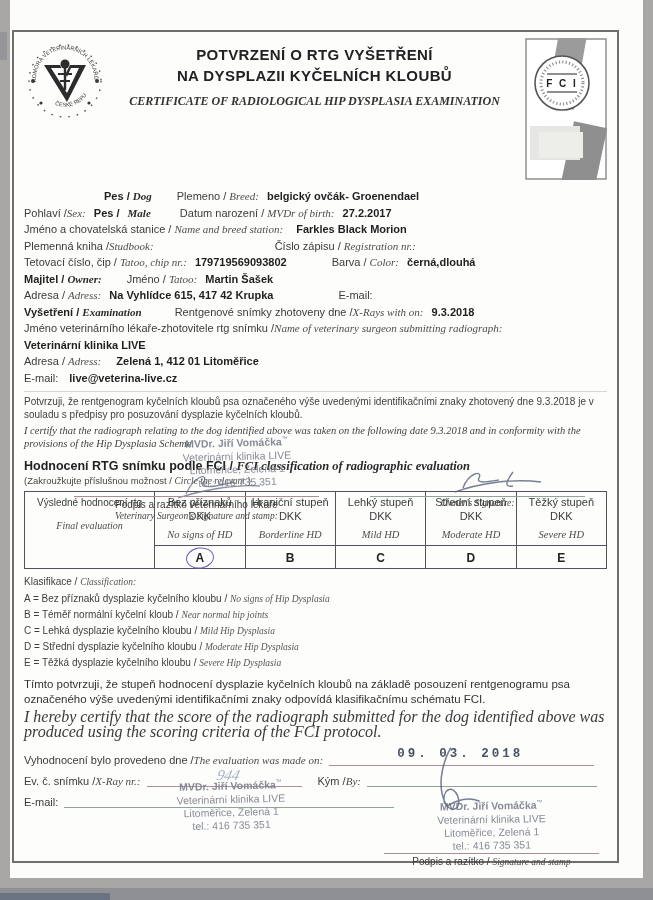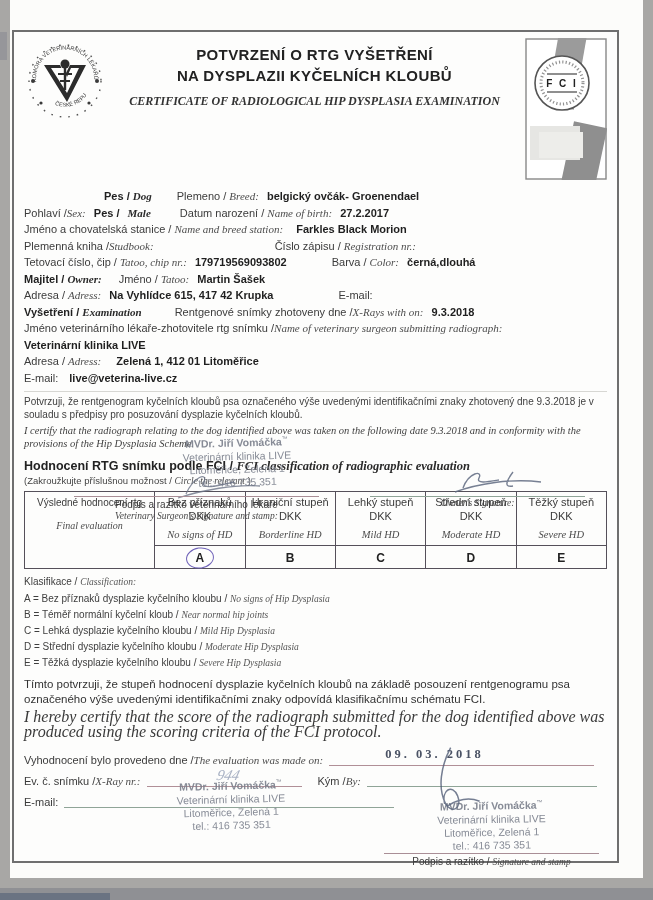--- a/index.html
+++ b/index.html
@@ -75,21 +75,21 @@
   
   .klas{font-size:10px;line-height:15px;margin-top:5px;color:#3e3e3e}
   .klas .hd{margin-bottom:1px}
   .klas .en{font-size:9.5px;color:#555}
 
   
   .eval{position:relative;margin-top:8px;font-size:11px}
   .eval-row{display:flex;align-items:flex-start;line-height:18px;margin-top:3px;white-space:nowrap}
   .uline{display:inline-block;height:14px;border-bottom:1.3px solid #b08f97;position:relative;margin-left:6px}
   .uline.green{border-bottom-color:#8fa497}
-  .datestamp{position:absolute;left:56px;top:-6px;color:#4a5264;font-weight:bold;font-size:12.5px;letter-spacing:3px;font-family:Liberation Serif, serif}
+  .datestamp{position:absolute;left:68px;top:-6px;color:#4a5264;font-weight:bold;font-size:12.5px;letter-spacing:3px;font-family:Liberation Mono, monospace}
   .hand{position:absolute;left:70px;top:-6px;color:#a9b2c4;font-family:"Liberation Serif",serif;font-style:italic;font-size:15px;transform:skewX(-14deg)}
   .stamps-row{position:relative;height:92px}
   .stamp-left{position:absolute;left:112px;top:-34px;width:190px}
   .right-sig{position:absolute;right:8px;top:-14px;width:215px;text-align:center}
   .right-sig .stamp{transform:rotate(-1deg)}
   .right-sig .sigline{margin-top:2px}
 </style>
 </head>
 <body>
 
@@ -147,40 +147,40 @@
     <div class="row">
       <span class="b" style="margin-left:80px">Pes /</span>
       <span class="ben">Dog</span>
       <span style="margin-left:22px">Plemeno / </span><span class="en">Breed:</span>
       <span class="b val">belgický ovčák- Groenendael</span>
     </div>
     <div class="row">
       <span>Pohlaví /</span><span class="en">Sex:</span>
       <span class="b val">Pes /</span>
       <span class="ben val">Male</span>
-      <span style="margin-left:26px">Datum narození / </span><span class="en">Name of birth:</span>
+      <span style="margin-left:26px">Datum narození / </span><span class="en">MVDr of birth:</span>
       <span class="b val">27.2.2017</span>
     </div>
     <div class="row">
       <span>Jméno a chovatelská stanice / </span><span class="en">Name and breed station:</span>
       <span class="b val" style="margin-left:10px">Farkles Black Morion</span>
     </div>
     <div class="row">
       <span>Plemenná kniha /</span><span class="en">Studbook:</span>
       <span style="margin-left:118px">Číslo zápisu / </span><span class="en">Registration nr.:</span>
     </div>
     <div class="row">
       <span>Tetovací číslo, čip / </span><span class="en">Tatoo, chip nr.:</span>
       <span class="b val">179719569093802</span>
       <span style="margin-left:42px">Barva / </span><span class="en">Color:</span>
       <span class="b val">černá,dlouhá</span>
     </div>
     <div class="row">
       <span class="b">Majitel / </span><span class="ben">Owner:</span>
-      <span style="margin-left:14px">Jméno / </span><span class="en">Tatoo:</span>
+      <span style="margin-left:22px">Jméno / </span><span class="en">Tatoo:</span>
       <span class="b val">Martin Šašek</span>
     </div>
     <div class="row">
       <span>Adresa / </span><span class="en">Adress:</span>
       <span class="b val">Na Vyhlídce 615, 417 42 Krupka</span>
       <span style="margin-left:62px">E-mail:</span>
     </div>
     <div class="row">
       <span class="b">Vyšetření / </span><span class="ben">Examination</span>
       <span style="margin-left:30px">Rentgenové snímky zhotoveny dne /</span><span class="en">X-Rays with on:</span>

